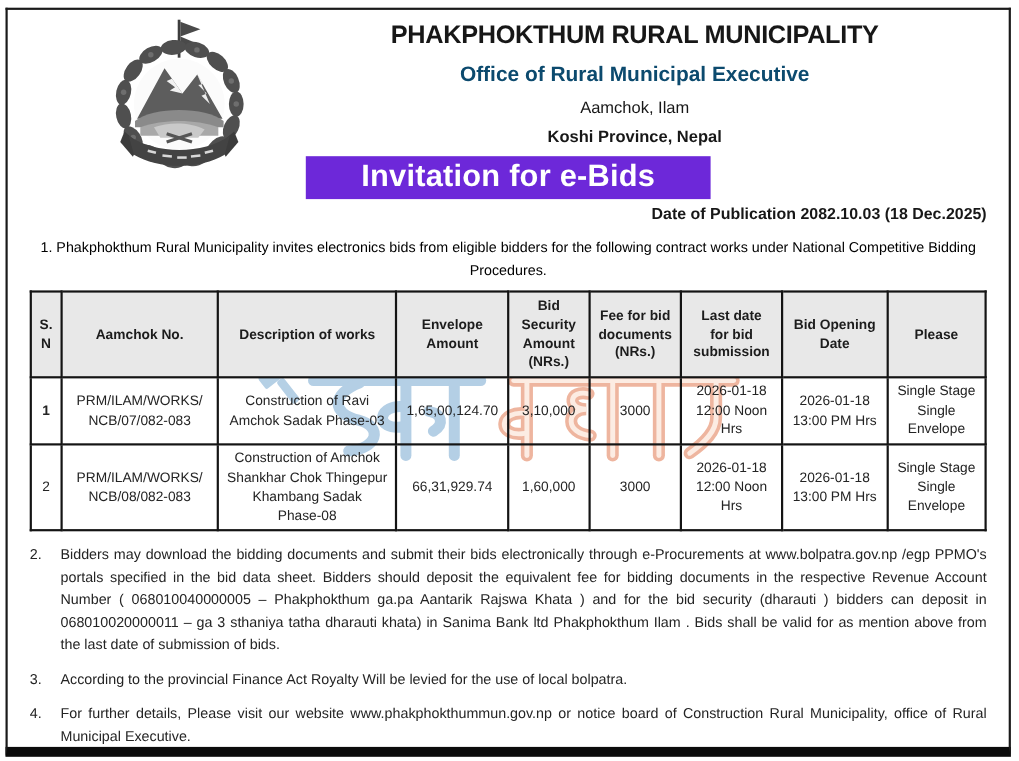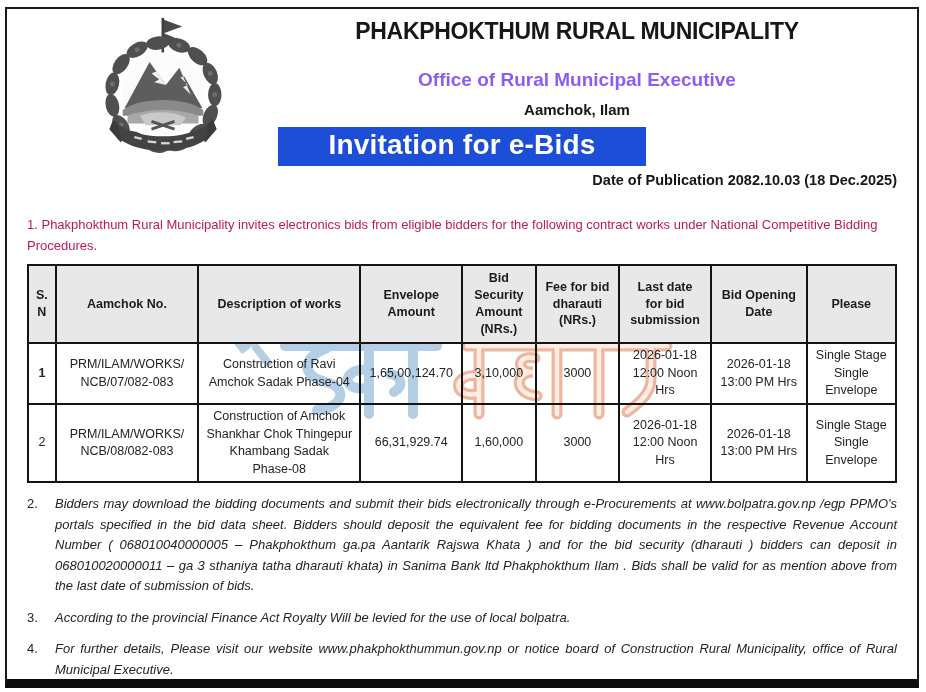--- a/index.html
+++ b/index.html
@@ -18,49 +18,49 @@
     border-bottom: 9px solid #0b0b0b;
     background: #ffffff;
     padding: 4px 20px 0 20px;
     overflow: hidden;
   }
   
   .header { position: relative; height: 192px; }
   .logo { position: absolute; left: 68px; top: 3px; width: 136px; height: 140px; }
   .head-lines { margin-left: 230px; text-align: center; }
   .h-municipality { font-size: 23px; font-weight: bold; letter-spacing: -0.3px; padding-top: 5px; color: #171717; }
-  .h-office { font-size: 19px; font-weight: bold; margin-top: 24px; color: #8b5cf6; }
-  .h-address { font-size: 15px; font-weight: bold; margin-top: 10px; color: #171717; }
+  .h-office { font-size: 19px; font-weight: bold; margin-top: 13px; color: #0c4a6e; }
+  .h-address { font-size: 15px; font-weight: normal; margin-top: 10px; color: #171717; }
   .h-province { font-size: 15px; font-weight: bold; margin-top: 9px; color: #171717; }
   .banner-row { text-align: center; margin-top: 9px; }
   .banner {
     display: inline-block;
-    background: #1d4ed8; color: #ffffff;
+    background: #6d28d9; color: #ffffff;
     font-size: 28px; font-weight: bold;
     padding: 2px 50px 5px 50px;
     letter-spacing: 0.2px;
   }
   .pub-date { text-align: right; font-size: 14.5px; font-weight: bold; margin-top: 6px; color: #171717; }
   
-  .intro { font-size: 13px; line-height: 21px; margin-top: 9px; color: #be185d; }
+  .intro { font-size: 13px; line-height: 21px; margin-top: 9px; color: #000000; text-align: center; }
   
   .table-wrap { position: relative; margin-top: 8px; }
   .watermark { position: absolute; left: 200px; top: 58px; width: 460px; height: 125px; z-index: 0; pointer-events: none; }
   table { width: 100%; border-collapse: collapse; position: relative; z-index: 1; background: transparent; }
   th, td { border: 2px solid #141414; text-align: center; vertical-align: middle; padding: 3px 4px; white-space: pre-line; }
   th { background: #e8e8e8; font-size: 12.5px; font-weight: bold; height: 78px; line-height: 1.35; color: #1c1c1c; }
   td { font-size: 12.5px; line-height: 1.4; background: transparent; color: #242424; }
   tr.row-1 td { height: 61px; }
   tr.row-2 td { height: 73px; }
   td.sn-cell-1 { font-weight: bold; }
   
   .notes { margin-top: 10px; }
   .note { display: flex; font-size: 13px; line-height: 20.5px; margin-top: 11px; color: #242424; }
   .note-num { width: 28px; flex-shrink: 0; }
-  .note-text { flex: 1; text-align: justify; font-style: italic; }
+  .note-text { flex: 1; text-align: justify; }
 </style>
 </head>
 <body>
 
 <div class="page">
 
   <div class="header">
 
     <svg class="logo" viewBox="0 0 140 146" aria-hidden="true">
 
@@ -125,20 +125,21 @@
           <rect x="81" y="130" width="9" height="2.4" transform="rotate(-6 85 131)"></rect>
           <rect x="94" y="126" width="8" height="2.4" transform="rotate(-14 98 127)"></rect>
         </g>
       </g>
     </svg>
 
     <div class="head-lines">
       <div class="h-municipality">PHAKPHOKTHUM RURAL MUNICIPALITY</div>
       <div class="h-office">Office of Rural Municipal Executive</div>
       <div class="h-address">Aamchok, Ilam</div>
+      <div class="h-province">Koshi Province, Nepal</div>
     </div>
 
     <div class="banner-row">
       <span class="banner">Invitation for e-Bids</span>
     </div>
     <div class="pub-date">Date of Publication 2082.10.03 (18 Dec.2025)</div>
   </div>
 
   <p class="intro"><span>1.</span> <span>Phakphokthum Rural Municipality invites electronics bids from eligible bidders for the following contract works under National Competitive Bidding Procedures.</span></p>
 
@@ -201,37 +202,37 @@
 N</th>
           <th>Aamchok No.</th>
           <th>Description of works</th>
           <th>Envelope
 Amount</th>
           <th>Bid
 Security
 Amount
 (NRs.)</th>
           <th>Fee for bid
-dharauti
+documents
 (NRs.)</th>
           <th>Last date
 for bid
 submission</th>
           <th>Bid Opening
 Date</th>
           <th>Please</th>
         </tr>
       </thead>
       <tbody>
         <tr class="row-1">
           <td class="sn-cell-1">1</td>
           <td>PRM/ILAM/WORKS/
 NCB/07/082-083</td>
           <td>Construction of Ravi
-Amchok Sadak Phase-04</td>
+Amchok Sadak Phase-03</td>
           <td>1,65,00,124.70</td>
           <td>3,10,000</td>
           <td>3000</td>
           <td>2026-01-18
 12:00 Noon
 Hrs</td>
           <td>2026-01-18
 13:00 PM Hrs</td>
           <td>Single Stage
 Single

